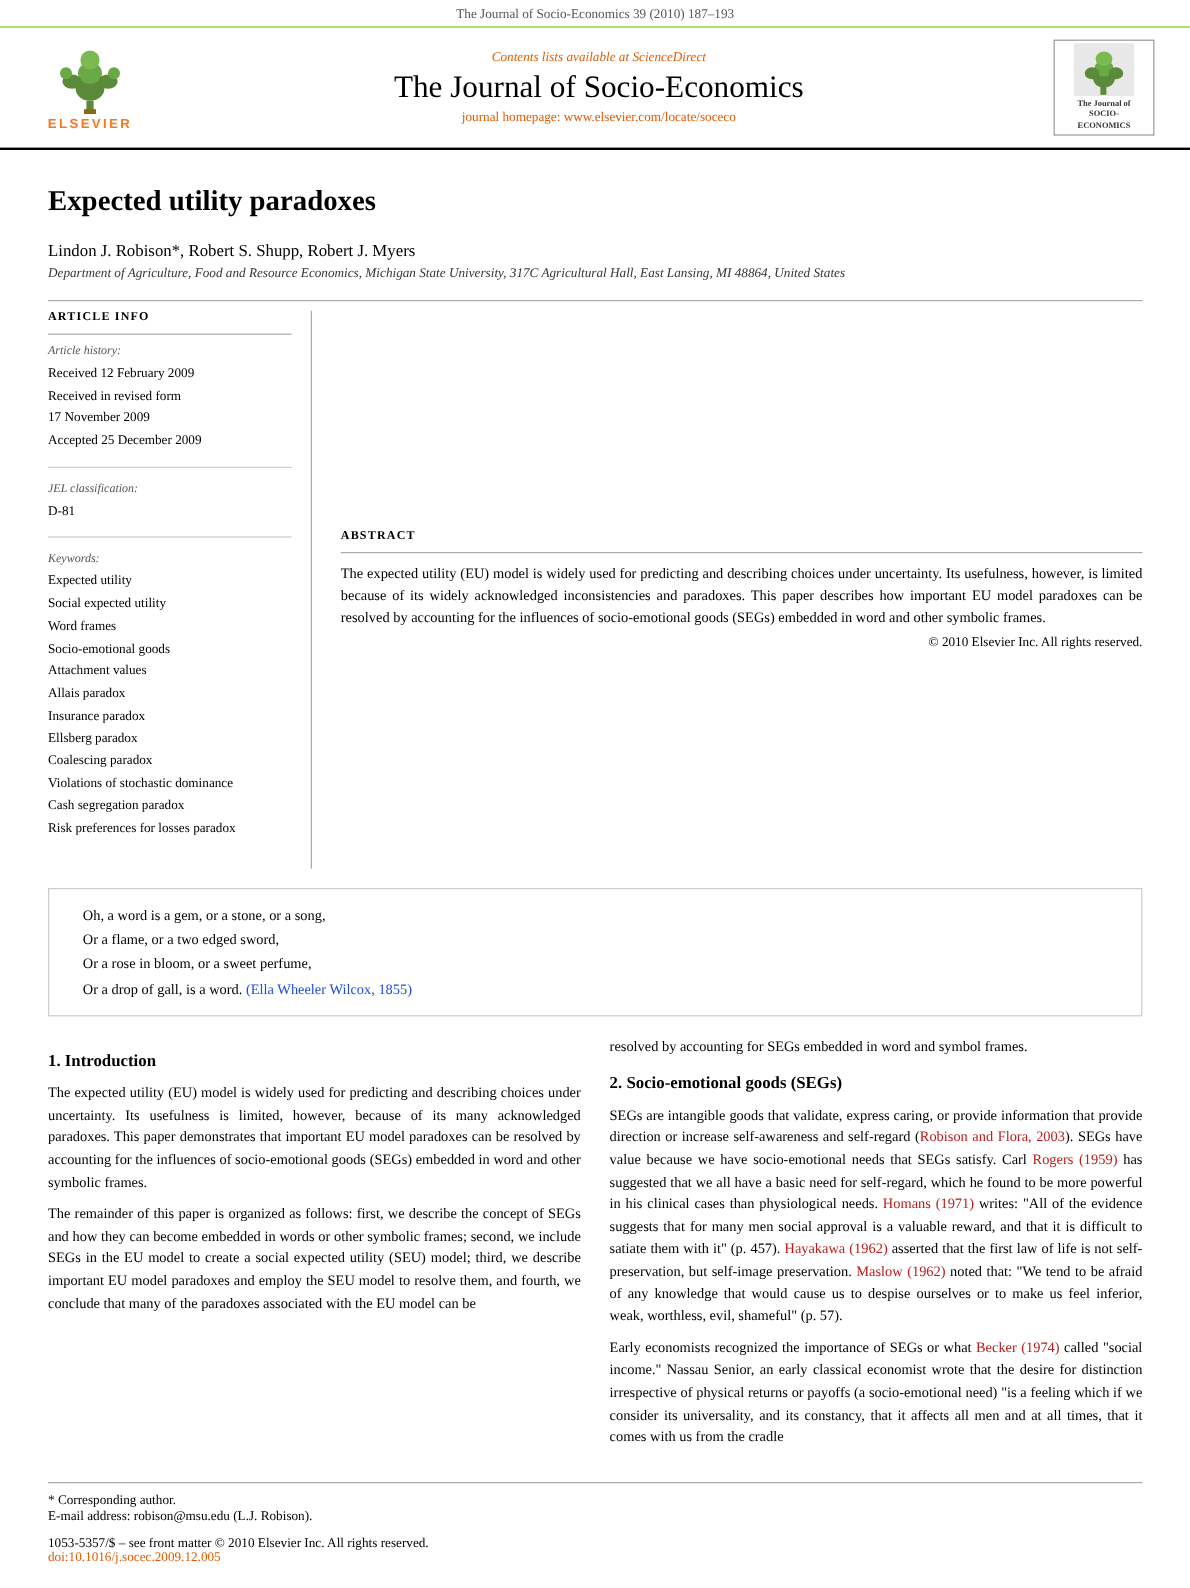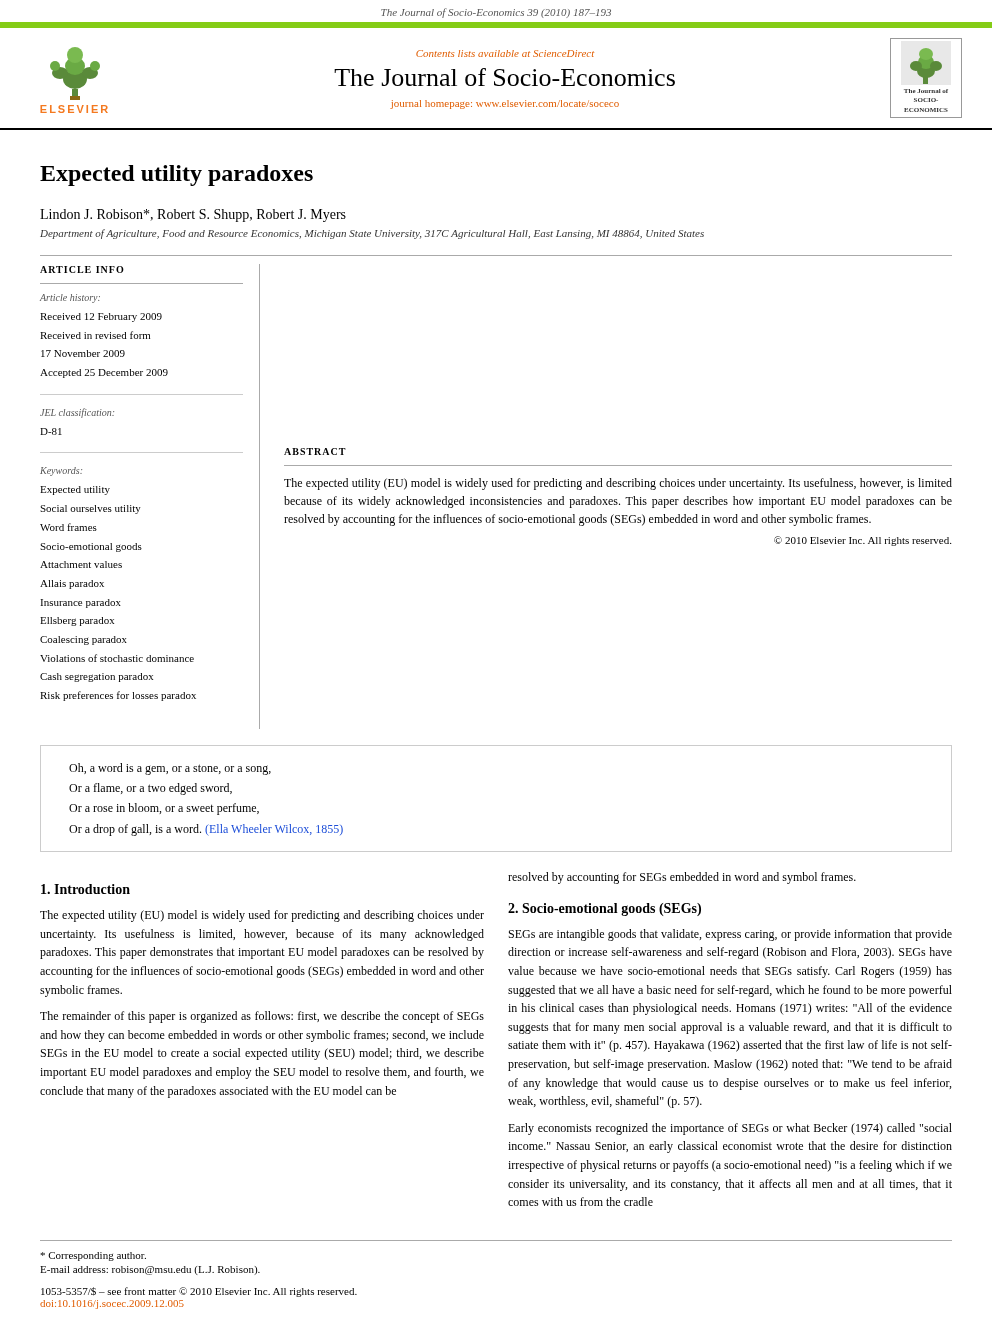--- a/index.html
+++ b/index.html
@@ -10,22 +10,21 @@
       color: #000;
       width: 992px;
       min-height: 1323px;
     }
 
     .top-bar {
       text-align: center;
       font-size: 11px;
       color: #555;
       padding: 6px 0 4px;
-      border-bottom: 6px solid #84cc16;
-      font-style: italic;
+      border-bottom: 1px solid #84cc16;
     }
 
     .journal-header {
       display: flex;
       align-items: center;
       justify-content: space-between;
       padding: 10px 30px;
       border-bottom: 2px solid #000;
     }
 
@@ -72,21 +71,21 @@
     .journal-homepage {
       font-size: 11px;
       color: #555;
     }
 
     .journal-homepage span {
       color: #e05c00;
     }
 
     .journal-logo-right {
-      width: 72px;
+      width: 84px;
       height: 80px;
       border: 1px solid #999;
       display: flex;
       flex-direction: column;
       align-items: center;
       justify-content: center;
       font-size: 8px;
       text-align: center;
       padding: 4px;
       color: #333;
@@ -225,21 +224,21 @@
     }
 
     .body-text {
       font-size: 12px;
       line-height: 1.55;
       text-align: justify;
       margin-bottom: 8px;
     }
 
     .body-text .ref-link {
-      color: #000000;
+      color: #b91c1c;
     }
 
     .two-col-body {
       display: flex;
       gap: 24px;
       margin-top: 8px;
     }
 
     .body-left {
       flex: 1;
@@ -354,21 +353,21 @@
 
       <div class="info-section">
         <div class="info-section-label">JEL classification:</div>
         <div class="info-dates">D-81</div>
       </div>
 
       <div class="info-section" style="border-bottom:none;">
         <div class="info-section-label">Keywords:</div>
         <div class="keywords-list">
           <div>Expected utility</div>
-          <div>Social ourselves utility</div>
+          <div>Social expected utility</div>
           <div>Word frames</div>
           <div>Socio-emotional goods</div>
           <div>Attachment values</div>
           <div>Allais paradox</div>
           <div>Insurance paradox</div>
           <div>Ellsberg paradox</div>
           <div>Coalescing paradox</div>
           <div>Violations of stochastic dominance</div>
           <div>Cash segregation paradox</div>
           <div>Risk preferences for losses paradox</div>

